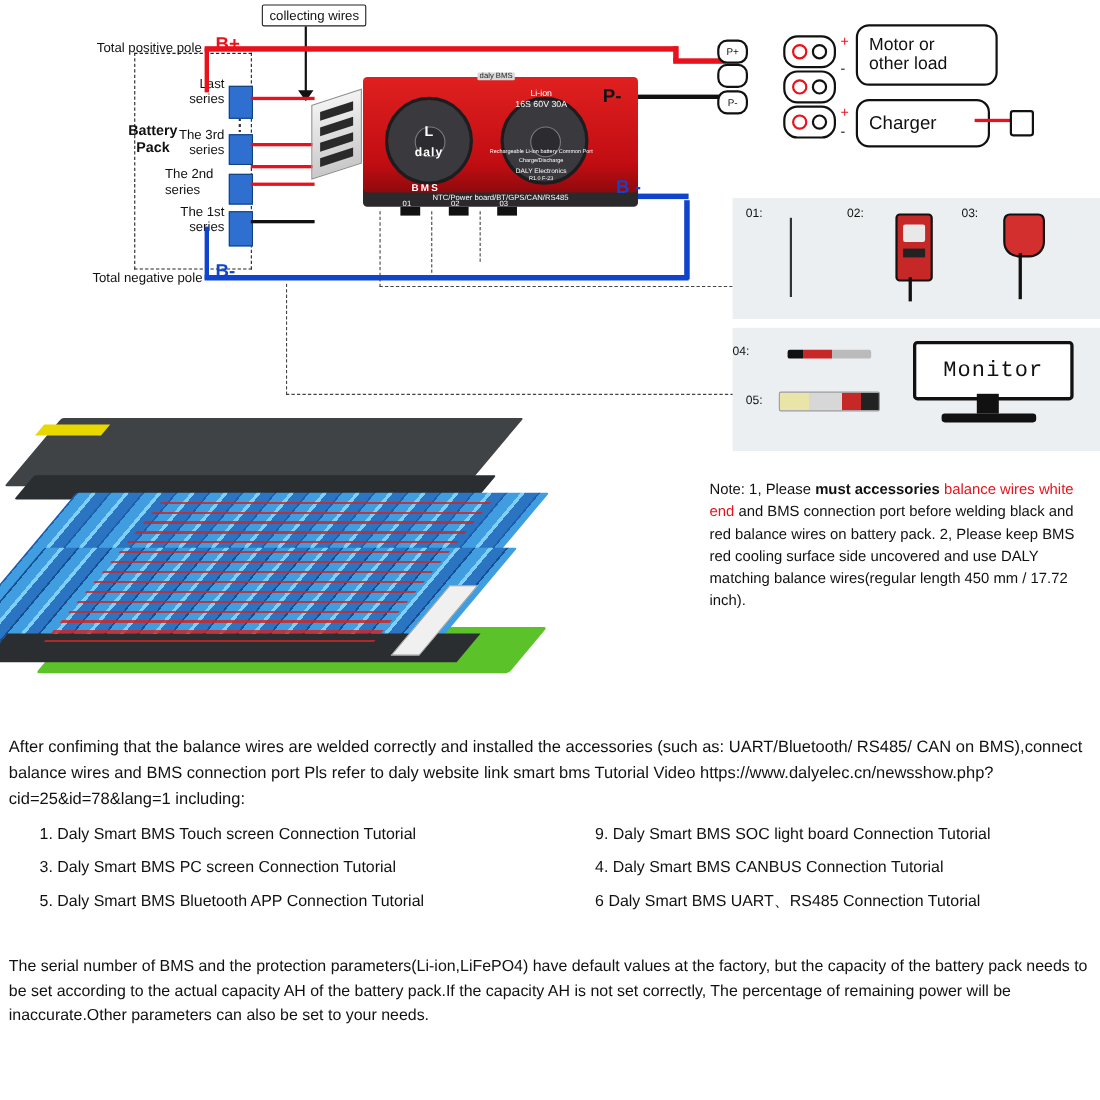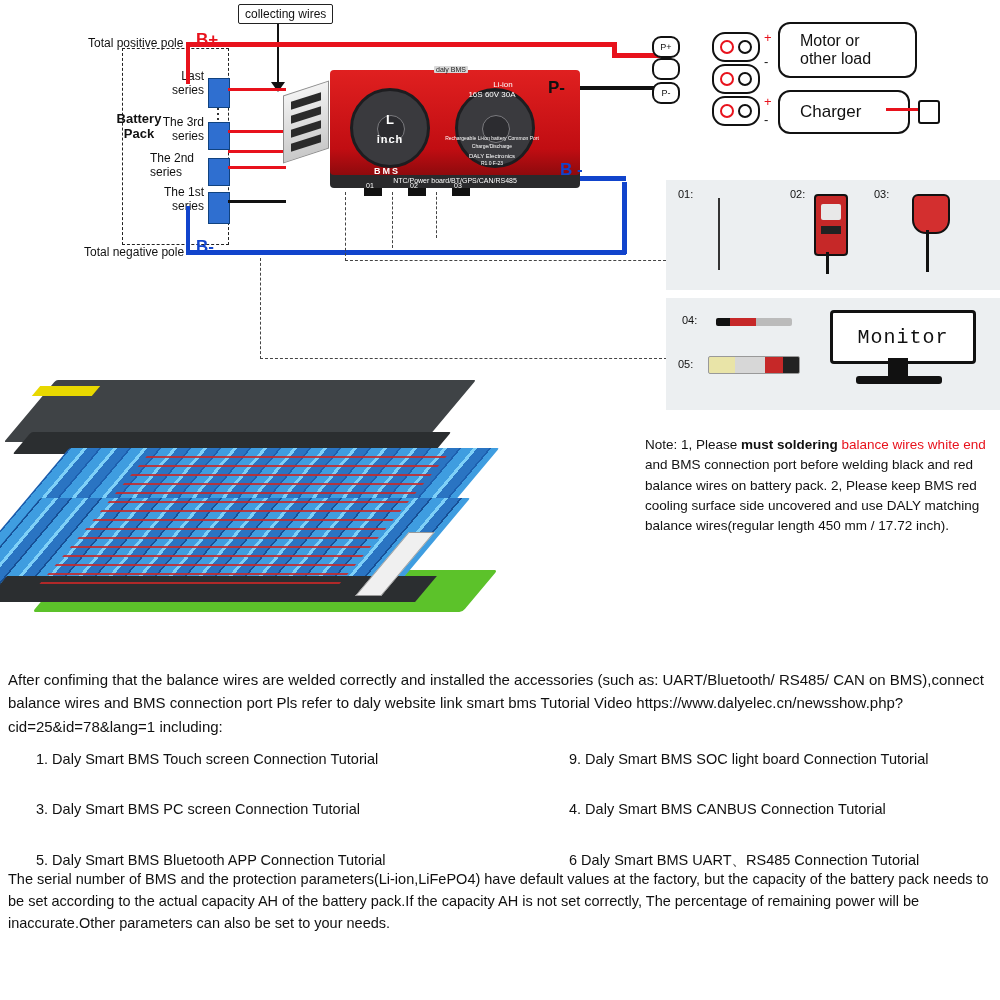--- a/index.html
+++ b/index.html
@@ -50,21 +50,21 @@
     background:linear-gradient(180deg,#f2f2f2,#c9c9c9);border:1px solid #8e8e8e;transform:skewY(-18deg);}
   .plug-slot{position:absolute;left:7px;width:30px;height:8px;background:#2a2a2a;}
 
   
   .boxlbl{position:absolute;border:1.5px solid #222;background:#fff;font-size:12px;padding:2px 6px;border-radius:2px;}
 
   
   .term{position:absolute;border:2px solid #111;border-radius:50%;background:#fff;font-size:9px;display:flex;align-items:center;justify-content:center;}
 
   
-  .loadbox{position:absolute;border:2px solid #111;border-radius:12px;background:#fff;font-size:17px;display:flex;align-items:center;padding-left:20px;}
+  .loadbox{position:absolute;border:2px solid #111;border-radius:12px;background:#fff;font-size:17px;display:flex;align-items:center;padding-left:10px;}
 
   
   .panel{position:absolute;background:#eceff1;border-radius:0;padding-left:48px;}
   .pnum{position:absolute;font-size:11px;color:#111;}
 
   
   .mon-screen{position:absolute;border:3px solid #111;border-radius:4px;background:#fff;font-family:"Liberation Mono", monospace;font-size:20px;display:flex;align-items:center;justify-content:center;letter-spacing:1px;}
   .mon-stand{position:absolute;background:#111;}
 
   
@@ -73,21 +73,21 @@
   .pack-body{position:absolute;left:10px;top:20px;width:455px;height:215px;}
   .greytop{position:absolute;background:#4b4f52;border-radius:2px;}
 
   
   #rtext{position:absolute;left:645px;top:425px;width:345px;font-size:13.5px;line-height:1.5;}
   .bold{font-weight:bold;}
   .redtxt{color:#e8121c;}
 
   
   #bottom{position:absolute;left:8px;top:668px;width:984px;font-size:15px;line-height:1.55;}
-  .tut-grid{display:grid;grid-template-columns:505px 1fr;row-gap:8px;margin-top:10px;padding-left:28px;font-size:14.5px;gap:28px;}
+  .tut-grid{display:grid;grid-template-columns:505px 1fr;row-gap:8px;margin-top:10px;padding-left:28px;font-size:14.5px;}
   #para2{position:absolute;left:8px;top:868px;width:984px;font-size:14.5px;line-height:1.52;}
 </style>
 </head>
 <body>
 
 <div id="diagram">
 
   <div class="boxlbl" style="left:238px;top:4px;">collecting wires</div>
 
   <div class="wire blk abs" style="left:277px;top:24px;width:2px;height:60px;"></div>
@@ -140,28 +140,28 @@
   </div>
 
   <div id="bms">
     <div class="bms-dark"></div>
     <div class="bms-body"></div>
     <div class="bms-tag" style="left:104px;top:-4px;">daly BMS</div>
 
     <div class="fan left">
         <div class="fan-hub"></div>
       <div class="bms-txt" style="left:0;top:22px;width:74px;font-size:13px;font-weight:bold;">L</div>
-      <div class="bms-txt" style="left:0;top:42px;width:74px;font-size:11px;font-weight:bold;letter-spacing:1px;">inch</div>
+      <div class="bms-txt" style="left:0;top:42px;width:74px;font-size:11px;font-weight:bold;letter-spacing:1px;">daly</div>
     </div>
     <div class="bms-txt" style="left:20px;top:96px;width:74px;font-size:9px;font-weight:bold;letter-spacing:2px;">BMS</div>
 
     <div class="fan right">
         <div class="fan-hub"></div>
       </div>
-    <div class="bms-txt" style="left:131px;top:10px;width:84px;">Li-ion</div>
+    <div class="bms-txt" style="left:120px;top:10px;width:84px;">Li-ion</div>
     <div class="bms-txt" style="left:120px;top:20px;width:84px;">16S 60V 30A</div>
     <div class="bms-txt" style="left:112px;top:66px;width:100px;font-size:5px;">Rechargeable Li-ion battery  Common Port</div>
     <div class="bms-txt" style="left:112px;top:74px;width:100px;font-size:5px;">Charge/Discharge</div>
     <div class="bms-txt" style="left:112px;top:83px;width:100px;font-size:6px;">DALY Electronics</div>
     <div class="bms-txt" style="left:112px;top:91px;width:100px;font-size:5px;">R1.0  F-23</div>
 
     <div class="bms-txt" style="left:40px;top:107px;width:170px;font-size:7px;color:#fff;">NTC/Power board/BT/GPS/CAN/RS485</div>
     <div class="bms-port" style="left:34px;top:118px;width:18px;height:8px;"></div>
     <div class="bms-port" style="left:78px;top:118px;width:18px;height:8px;"></div>
     <div class="bms-port" style="left:122px;top:118px;width:18px;height:8px;"></div>
@@ -212,34 +212,34 @@
   </div>
   <div class="lbl" style="left:764px;top:94px;color:#e8121c;font-size:13px;">+</div>
   <div class="lbl" style="left:764px;top:112px;font-size:13px;">-</div>
   <div class="wire red abs" style="left:886px;top:108px;width:34px;height:3px;"></div>
   <div class="abs" style="left:918px;top:100px;width:18px;height:20px;border:2px solid #111;border-radius:3px;"></div>
 
   <div class="panel" style="left:666px;top:180px;width:325px;height:110px;">
     <div class="pnum" style="left:12px;top:8px;">01:</div>
     <div class="abs" style="left:52px;top:18px;width:2px;height:72px;background:#333;"></div>
 
-    <div class="pnum" style="left:104px;top:8px;margin-left:20px;">02:</div>
+    <div class="pnum" style="left:104px;top:8px;">02:</div>
     <div class="abs" style="left:148px;top:14px;width:30px;height:58px;background:#c62828;border-radius:4px;border:2px solid #111;">
       <div class="abs" style="left:5px;top:8px;width:20px;height:16px;background:#e8e8e8;border-radius:2px;"></div>
       <div class="abs" style="left:5px;top:30px;width:20px;height:8px;background:#222;"></div>
     </div>
     <div class="abs" style="left:160px;top:72px;width:3px;height:22px;background:#111;"></div>
 
     <div class="pnum" style="left:208px;top:8px;">03:</div>
     <div class="abs" style="left:246px;top:14px;width:34px;height:36px;background:#d32f2f;border:2px solid #111;border-radius:6px 6px 14px 14px;"></div>
     <div class="abs" style="left:260px;top:50px;width:3px;height:42px;background:#111;"></div>
   </div>
 
   <div class="panel" style="left:666px;top:298px;width:325px;height:112px;">
-    <div class="pnum" style="left:16px;top:16px;">04:</div>
+    <div class="pnum" style="left:0;top:16px;">04:</div>
     <div class="abs" style="left:50px;top:20px;width:76px;height:8px;background:linear-gradient(90deg,#111 0 14px,#c62828 14px 40px,#bbb 40px 76px);border-radius:2px;"></div>
 
     <div class="pnum" style="left:12px;top:60px;">05:</div>
     <div class="abs" style="left:42px;top:58px;width:90px;height:16px;background:linear-gradient(90deg,#e9e4a8 0 26px,#d7d7d7 26px 56px,#c62828 56px 74px,#222 74px 90px);border:1px solid #999;border-radius:2px;"></div>
 
     <div class="mon-screen" style="left:164px;top:12px;width:140px;height:48px;">Monitor</div>
     <div class="mon-stand" style="left:222px;top:60px;width:20px;height:18px;"></div>
     <div class="mon-stand" style="left:190px;top:78px;width:86px;height:8px;border-radius:3px;"></div>
   </div>
 </div>
@@ -260,21 +260,21 @@
 
     <div class="abs" style="left:352px;top:152px;width:24px;height:62px;background:#f0f0f0;border:1px solid #999;transform:skewX(-40deg);"></div>
 
     <div class="abs" style="left:6px;top:6px;width:60px;height:10px;background:#e8d800;transform:skewX(-40deg);"></div>
   </div>
 </div>
 
 <div id="rtext">
   <div style="height:10px;"></div>
   <div>
-    <span>Note: 1, Please </span><span class="bold">must soldering</span><span class="redtxt"> balance wires white end</span><span> and BMS connection port before welding black and red balance wires on battery pack. 2, Please keep BMS red cooling surface side uncovered and use DALY matching balance wires(regular length 450 mm / 17.72 inch).</span>
+    <span>Note: 1, Please </span><span class="bold">must accessories</span><span class="redtxt"> balance wires white end</span><span> and BMS connection port before welding black and red balance wires on battery pack. 2, Please keep BMS red cooling surface side uncovered and use DALY matching balance wires(regular length 450 mm / 17.72 inch).</span>
   </div>
 </div>
 
 <div id="bottom">
   <div>After confiming that the balance wires are welded correctly and installed the accessories (such as: UART/Bluetooth/ RS485/ CAN on BMS),connect balance wires and BMS connection port Pls refer to daly website link  smart bms Tutorial Video https://www.dalyelec.cn/newsshow.php?cid=25&amp;id=78&amp;lang=1 including:</div>
   <div class="tut-grid">
     <div>1. Daly Smart BMS Touch screen Connection Tutorial</div>
     <div>9. Daly Smart BMS SOC light board Connection Tutorial</div>
     <div>3. Daly Smart BMS PC screen Connection Tutorial</div>
     <div>4. Daly Smart BMS CANBUS Connection Tutorial</div>

